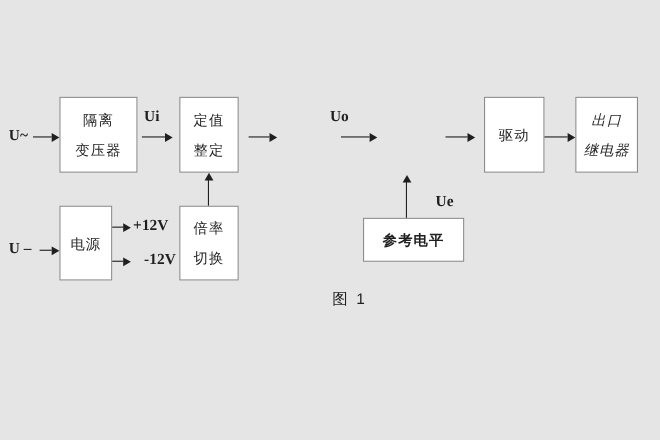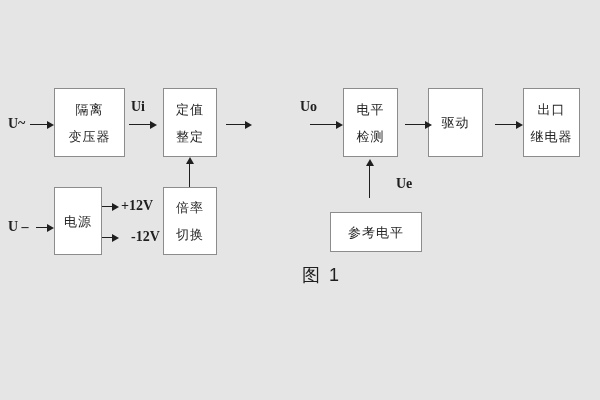--- a/index.html
+++ b/index.html
@@ -9,21 +9,21 @@
   }
   .box{
     position:absolute;border:1px solid #8c8c8c;background:#ffffff;
     display:flex;flex-direction:column;align-items:center;justify-content:center;
     gap:14px;font-size:13px;line-height:1;letter-spacing:1px;white-space:nowrap;
     box-sizing:border-box;
   }
   .sig{
     position:absolute;font-size:14px;font-weight:bold;line-height:1;white-space:nowrap;font-family:Liberation Serif, serif;
   }
-  .caption{position:absolute;font-size:18px;letter-spacing:2px;white-space:nowrap;}
+  .caption{position:absolute;font-size:14px;letter-spacing:2px;white-space:nowrap;}
   .harrow{position:absolute;height:1px;background:#1f1f1f;}
   .harrow::after{
     content:"";position:absolute;right:-7px;top:-3.5px;width:0;height:0;
     border-left:7px solid #1f1f1f;border-top:4px solid transparent;border-bottom:4px solid transparent;
   }
   .varrow{position:absolute;width:1px;background:#1f1f1f;}
   .varrow::before{
     content:"";position:absolute;top:-6px;left:-3.5px;width:0;height:0;
     border-bottom:7px solid #1f1f1f;border-left:4px solid transparent;border-right:4px solid transparent;
   }
@@ -37,44 +37,40 @@
     <span>隔离</span>
     <span>变压器</span>
   </div>
 
   <div class="box" style="left:163px;top:88px;width:54px;height:69px;">
     <span>定值</span>
     <span>整定</span>
   </div>
 
 
-  <div class="box" style="left:343px;top:88px;width:55px;height:69px;">
-    <span>电平</span>
-    <span>检测</span>
-  </div>
 
-  <div class="box" style="left:428px;top:88px;width:55px;height:69px;">
+  <div class="box" style="left:440px;top:88px;width:55px;height:69px;">
     <span>驱动</span>
   </div>
 
-  <div class="box" style="left:523px;top:88px;width:57px;height:69px;">
+  <div class="box" style="left:523px;top:88px;width:57px;height:69px;font-style:italic;">
     <span>出口</span>
     <span>继电器</span>
   </div>
 
   <div class="box" style="left:54px;top:187px;width:48px;height:68px;">
     <span>电源</span>
   </div>
 
   <div class="box" style="left:163px;top:187px;width:54px;height:68px;">
     <span>倍率</span>
     <span>切换</span>
   </div>
 
-  <div class="box" style="left:330px;top:212px;width:92px;height:40px;">
+  <div class="box" style="left:330px;top:198px;width:92px;height:40px;font-weight:bold;">
     <span>参考电平</span>
   </div>
 
   <span class="sig" style="left:8px;top:117px;">U~</span>
   <span class="sig" style="left:8px;top:220px;">U –</span>
   <span class="sig" style="left:131px;top:100px;">Ui</span>
   <span class="sig" style="left:300px;top:100px;">Uo</span>
   <span class="sig" style="left:396px;top:177px;">Ue</span>
   <span class="sig" style="left:121px;top:199px;">+12V</span>
   <span class="sig" style="left:131px;top:230px;">-12V</span>

